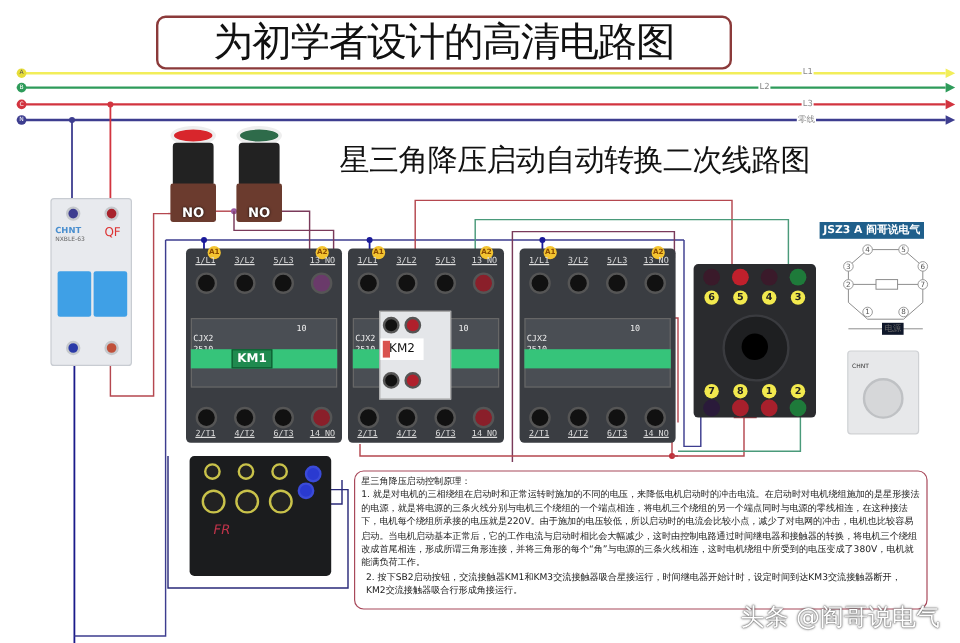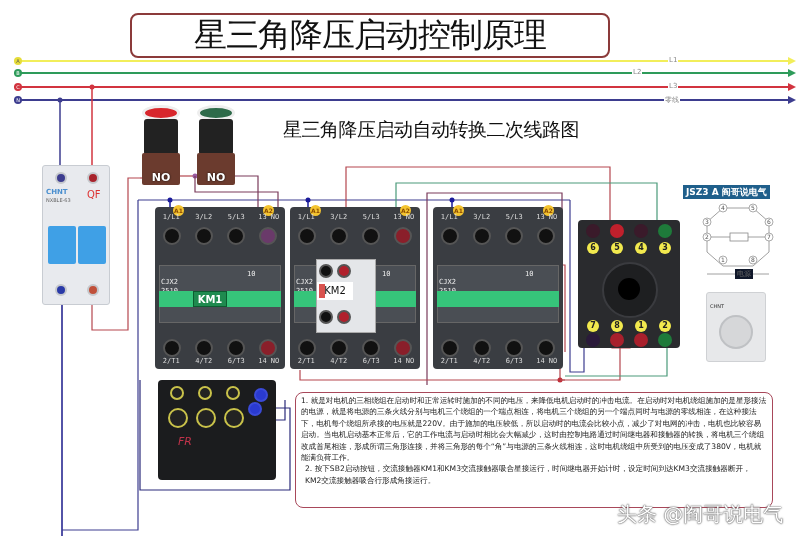--- a/index.html
+++ b/index.html
@@ -7,21 +7,21 @@
   body { position: relative; font-family: "DejaVu Sans", sans-serif; }
   .abs { position: absolute; }
   #wires { position: absolute; left: 0; top: 0; width: 800px; height: 536px; }
   .main-title {
     position: absolute; left: 130px; top: 13px; width: 270px; height: 45px;
     border: 2px solid #8b3a3a; border-radius: 8px; background: #fff;
     font-size: 33px; line-height: 40px; color: #111; text-align: center; letter-spacing: -1px;
     font-family: "DejaVu Sans", sans-serif;
   }
   .sub-title {
-    position: absolute; left: 283px; top: 117px; font-size: 19px; color: #111; letter-spacing: -0.5px;
+    position: absolute; left: 283px; top: 117px; font-size: 25px; color: #111; letter-spacing: -0.5px;
   }
   .bus-label { position: absolute; font-size: 7px; color: #888; background: #fff; padding: 0 1px; }
   .bus-dot { position: absolute; width: 8px; height: 8px; border-radius: 50%; font-size: 5px; color:#fff; text-align:center; line-height:8px; }
 
   
   .pb { position: absolute; width: 46px; height: 80px; }
   .pb .cap { position: absolute; left: 4px; top: 0; width: 38px; height: 16px; border-radius: 50%; border: 3px solid #eee; }
   .pb .body { position: absolute; left: 6px; top: 14px; width: 34px; height: 36px; background: #222; border-radius: 3px; }
   .pb .block { position: absolute; left: 4px; top: 48px; width: 38px; height: 32px; background: #6b3b2e; border-radius: 2px; }
   .pb .no { position: absolute; left: 0; top: 66px; width: 46px; text-align: center; font-size: 11px; font-weight: bold; color: #fff; text-shadow: 0 0 2px #000; }
@@ -32,21 +32,21 @@
   .qf .model { position: absolute; left: 3px; top: 31px; font-size: 5px; color: #666; }
   .qf .qflabel { position: absolute; left: 44px; top: 23px; font-size: 10px; color: #d33; }
   .qf .toggle { position: absolute; top: 60px; width: 28px; height: 38px; background: #3fa0e6; border-radius: 2px; }
   .term { position: absolute; width: 12px; height: 12px; border-radius: 50%; border: 2px solid #c5c8cc; }
 
   
   .km { position: absolute; top: 207px; width: 130px; height: 162px; background: #3a3d42; border-radius: 4px; }
   .km .toprow, .km .botrow { position: absolute; left: 0; width: 130px; display: flex; justify-content: space-around; }
   .km .toprow { top: 6px; }
   .km .botrow { top: 126px; }
-  .km .lbl { font-size: 7px; color: #ddd; width: 30px; text-align: center; font-family: "DejaVu Sans Mono", monospace; }
+  .km .lbl { font-size: 7px; color: #ddd; width: 30px; text-align: center; font-family: "DejaVu Sans Mono", monospace; text-decoration: underline; }
   .km .screw { position: absolute; width: 18px; height: 18px; border-radius: 50%; background: #111; border: 2px solid #555; }
   .km .window { position: absolute; left: 4px; top: 58px; width: 122px; height: 58px; background: #4a4e54; border: 1px solid #666; }
   .km .model { position: absolute; left: 6px; top: 71px; font-size: 7px; color: #eee; font-family: "DejaVu Sans Mono", monospace; line-height: 9px; }
   .km .ten { position: absolute; left: 92px; top: 63px; font-size: 7px; color: #eee; font-family: "DejaVu Sans Mono", monospace; }
   .km .bar { position: absolute; left: 4px; top: 84px; width: 122px; height: 16px; background: #36c47a; }
   .km .tag { position: absolute; left: 38px; top: 84px; width: 34px; height: 16px; background: #1f8a4f; color: #fff; font-size: 10px; text-align: center; line-height: 16px; font-weight: bold; border: 1px solid #0c5c30; }
   .aux { position: absolute; left: 26px; top: 52px; width: 60px; height: 74px; background: #e4e6e9; border: 1px solid #aaa; }
   .aux .auxtag { position: absolute; left: 0; top: 22px; width: 36px; height: 18px; background: #fff; font-size: 10px; text-align: center; line-height: 18px; color: #111; }
   .aux .auxtag::before { content: ""; position: absolute; left: 2px; top: 2px; width: 6px; height: 14px; background: #d9534f; }
   .a-badge { position: absolute; width: 11px; height: 11px; border-radius: 50%; background: #f4c430; font-size: 6px; color: #8a4b00; text-align: center; line-height: 11px; font-weight: bold; }
@@ -130,21 +130,21 @@
   <polyline points="300,370 300,380 560,380 565,380" fill="none" stroke="#b5474f" stroke-width="1.2"></polyline>
   <circle cx="560" cy="380" r="2.5" fill="#c0303a"></circle>
   <polyline points="560,380 620,380 620,338" fill="none" stroke="#b5474f" stroke-width="1.2"></polyline>
   <polyline points="565,376 667,376 667,338" fill="none" stroke="#4a9a7a" stroke-width="1.2"></polyline>
   <polyline points="612,338 612,348 630,348 630,338" fill="none" stroke="#b5474f" stroke-width="1.2"></polyline>
 
   <polyline points="140,380 140,490 290,490 290,408 265,408" fill="none" stroke="#2a2a7a" stroke-width="1.2"></polyline>
   <polyline points="275,420 285,420 285,400" fill="none" stroke="#2a2a7a" stroke-width="1.2"></polyline>
 </svg>
 
-<div class="main-title" style="left:130px;width:480px;">星三角降压启动控制原理</div>
+<div class="main-title" style="left:130px;width:480px;">为初学者设计的高清电路图</div>
 
 <div class="bus-dot" style="left:14px;top:57px;background:#e6dd3a;color:#555;">A</div>
 <div class="bus-dot" style="left:14px;top:69px;background:#2e9b5a;">B</div>
 <div class="bus-dot" style="left:14px;top:83px;background:#d2343f;">C</div>
 <div class="bus-dot" style="left:14px;top:96px;background:#3d3d8f;">N</div>
 <div class="bus-label" style="left:668px;top:56px;">L1</div>
 <div class="bus-label" style="left:632px;top:68px;">L2</div>
 <div class="bus-label" style="left:668px;top:82px;">L3</div>
 <div class="bus-label" style="left:664px;top:95px;">零线</div>
 
@@ -331,17 +331,18 @@
   </g>
 </svg>
 <div class="abs" style="left:735px;top:269px;font-size:7px;color:#666;background:#0f172a;padding:0 2px;">电源</div>
 
 <div class="tr-photo">
   <div class="brand">CHNT</div>
   <div class="dial"></div>
 </div>
 
 <div class="notes">
+  <p>星三角降压启动控制原理：</p>
   <p>1. 就是对电机的三相绕组在启动时和正常运转时施加的不同的电压，来降低电机启动时的冲击电流。在启动时对电机绕组施加的是星形接法的电源，就是将电源的三条火线分别与电机三个绕组的一个端点相连，将电机三个绕组的另一个端点同时与电源的零线相连，在这种接法下，电机每个绕组所承接的电压就是220V。由于施加的电压较低，所以启动时的电流会比较小点，减少了对电网的冲击，电机也比较容易启动。当电机启动基本正常后，它的工作电流与启动时相比会大幅减少，这时由控制电路通过时间继电器和接触器的转换，将电机三个绕组改成首尾相连，形成所谓三角形连接，并将三角形的每个“角”与电源的三条火线相连，这时电机绕组中所受到的电压变成了380V，电机就能满负荷工作。</p>
   <p style="padding-left:4px;">2. 按下SB2启动按钮，交流接触器KM1和KM3交流接触器吸合星接运行，时间继电器开始计时，设定时间到达KM3交流接触器断开，KM2交流接触器吸合行形成角接运行。</p>
 </div>
 
 <div class="watermark">头条 @阎哥说电气</div>
 
 </body></html>

